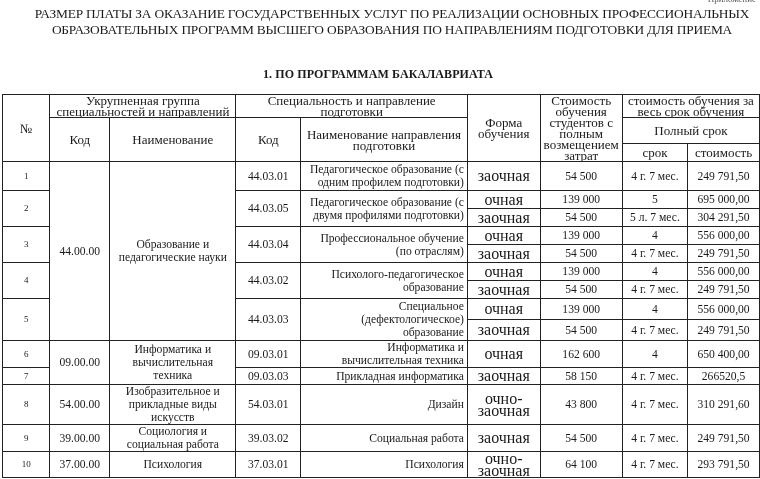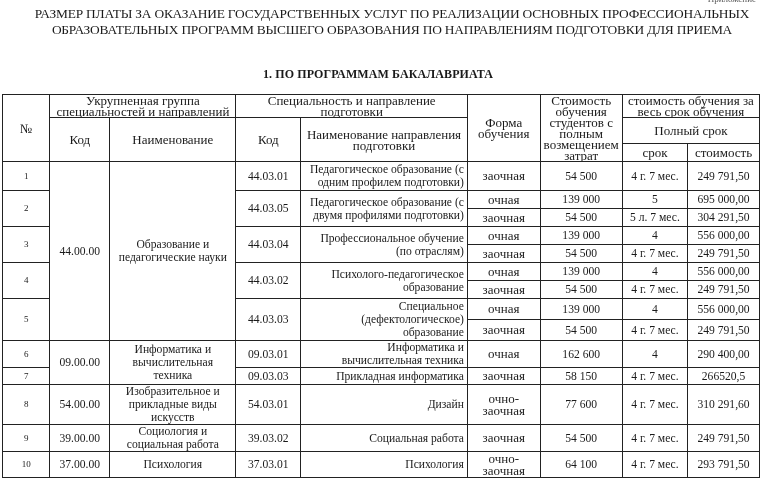--- a/index.html
+++ b/index.html
@@ -10,21 +10,21 @@
            font-size: 13.4px; line-height: 16px; letter-spacing: -0.2px; }
   .section { position: absolute; left: 0; width: 756px; top: 67px; text-align: center;
              font-size: 12px; font-weight: bold; letter-spacing: 0.1px; }
   table { position: absolute; left: 2px; top: 94px; border-collapse: collapse; table-layout: fixed; }
   td, th { border: 1px solid #222; padding: 0 3px; font-weight: normal; text-align: center;
            vertical-align: middle; overflow: hidden; }
   th { font-size: 13px; line-height: 11px; }
   td { font-size: 11.6px; line-height: 13px; }
   td.num { font-size: 9px; }
   td.left { text-align: right; }
-  td.form { font-size: 13px; line-height: 12px; }
+  td.form { font-size: 16px; line-height: 12px; }
 </style>
 </head>
 <body>
 
 <div class="corner">Приложение</div>
 <div class="title">
   <div>РАЗМЕР ПЛАТЫ ЗА ОКАЗАНИЕ ГОСУДАРСТВЕННЫХ УСЛУГ ПО РЕАЛИЗАЦИИ ОСНОВНЫХ ПРОФЕССИОНАЛЬНЫХ</div>
   <div>ОБРАЗОВАТЕЛЬНЫХ ПРОГРАММ ВЫСШЕГО ОБРАЗОВАНИЯ ПО НАПРАВЛЕНИЯМ ПОДГОТОВКИ ДЛЯ ПРИЕМА</div>
 </div>
 <div class="section">1.   ПО ПРОГРАММАМ БАКАЛАВРИАТА</div>
@@ -136,39 +136,39 @@
       </tr>
       <tr style="height: 26px;">
         <td class="num">6</td>
         <td rowspan="2">09.00.00</td>
         <td rowspan="2">Информатика и вычислительная техника</td>
         <td>09.03.01</td>
         <td class="left">Информатика и вычислительная техника</td>
         <td class="form">очная</td>
         <td>162 600</td>
         <td>4</td>
-        <td>290 400,00</td>
+        <td>650 400,00</td>
       </tr>
       <tr style="height: 17px;">
         <td class="num">7</td>
         <td>09.03.03</td>
         <td class="left">Прикладная информатика</td>
         <td class="form">заочная</td>
         <td>58 150</td>
         <td>4 г. 7 мес.</td>
         <td>266520,5</td>
       </tr>
       <tr style="height: 36px;">
         <td class="num">8</td>
         <td>54.00.00</td>
         <td>Изобразительное и прикладные виды искусств</td>
         <td>54.03.01</td>
         <td class="left">Дизайн</td>
         <td class="form">очно-заочная</td>
-        <td>77 600</td>
+        <td>43 800</td>
         <td>4 г. 7 мес.</td>
         <td>310 291,60</td>
       </tr>
       <tr style="height: 27px;">
         <td class="num">9</td>
         <td>39.00.00</td>
         <td>Социология и социальная работа</td>
         <td>39.03.02</td>
         <td class="left">Социальная работа</td>
         <td class="form">заочная</td>

